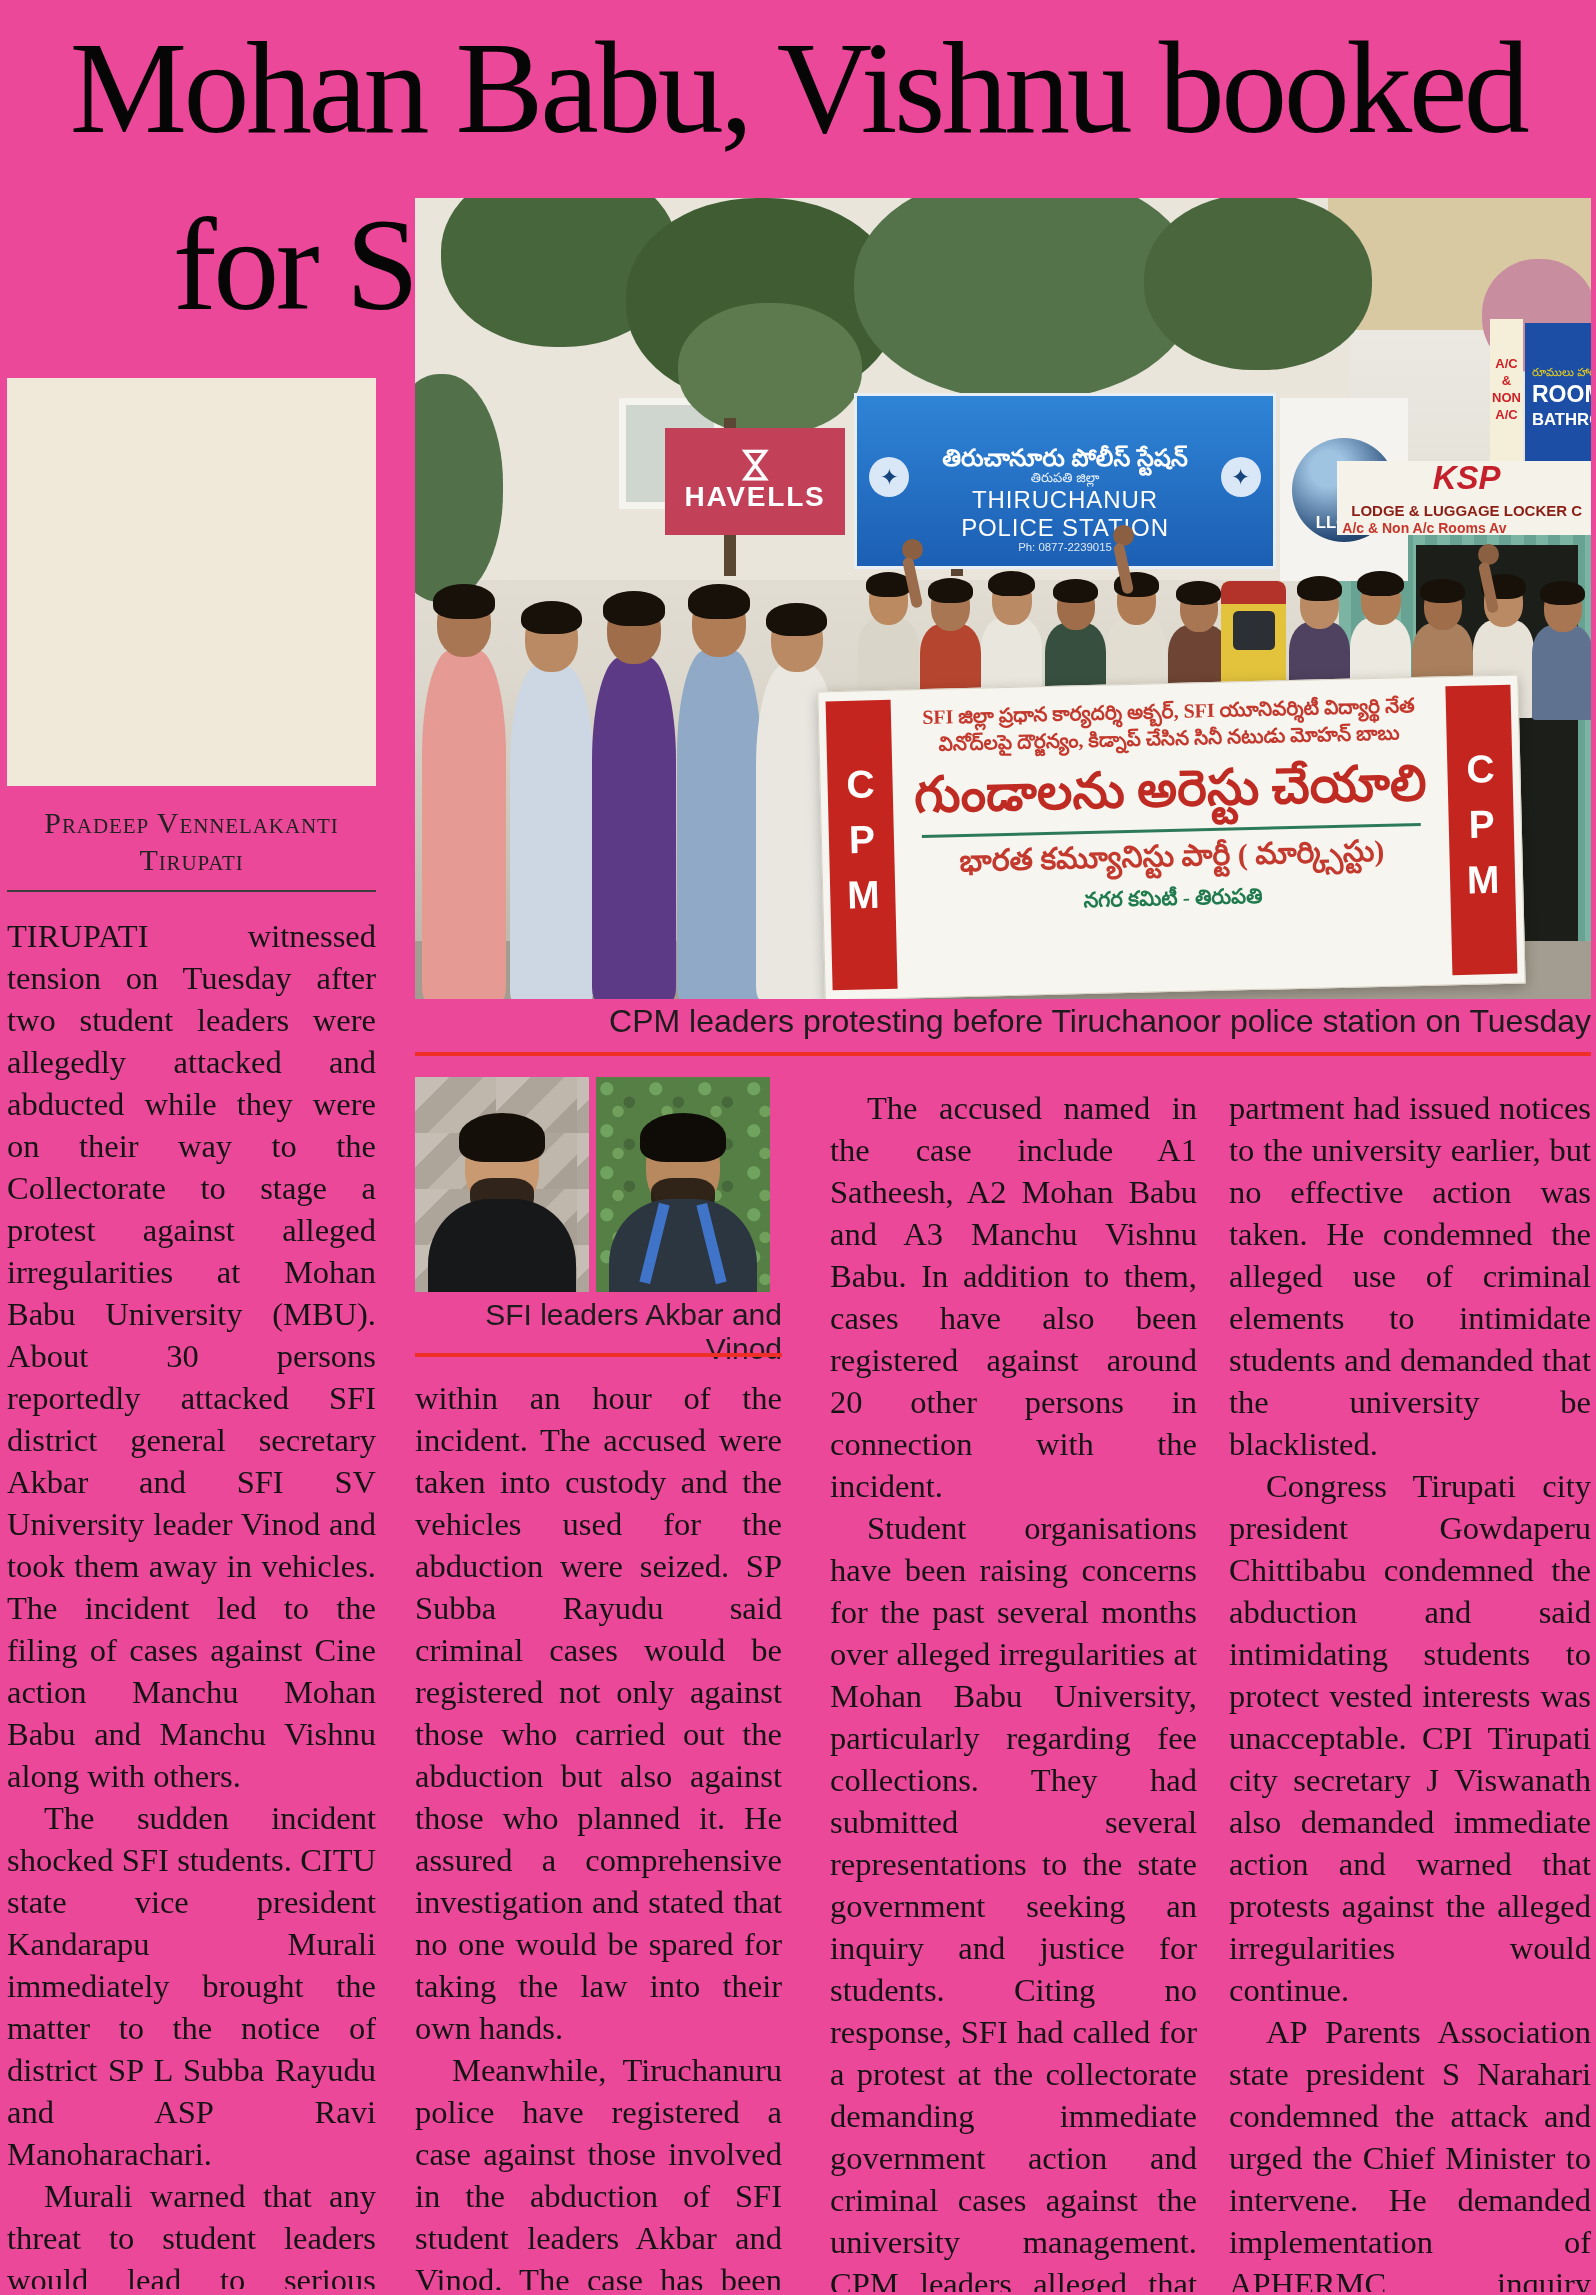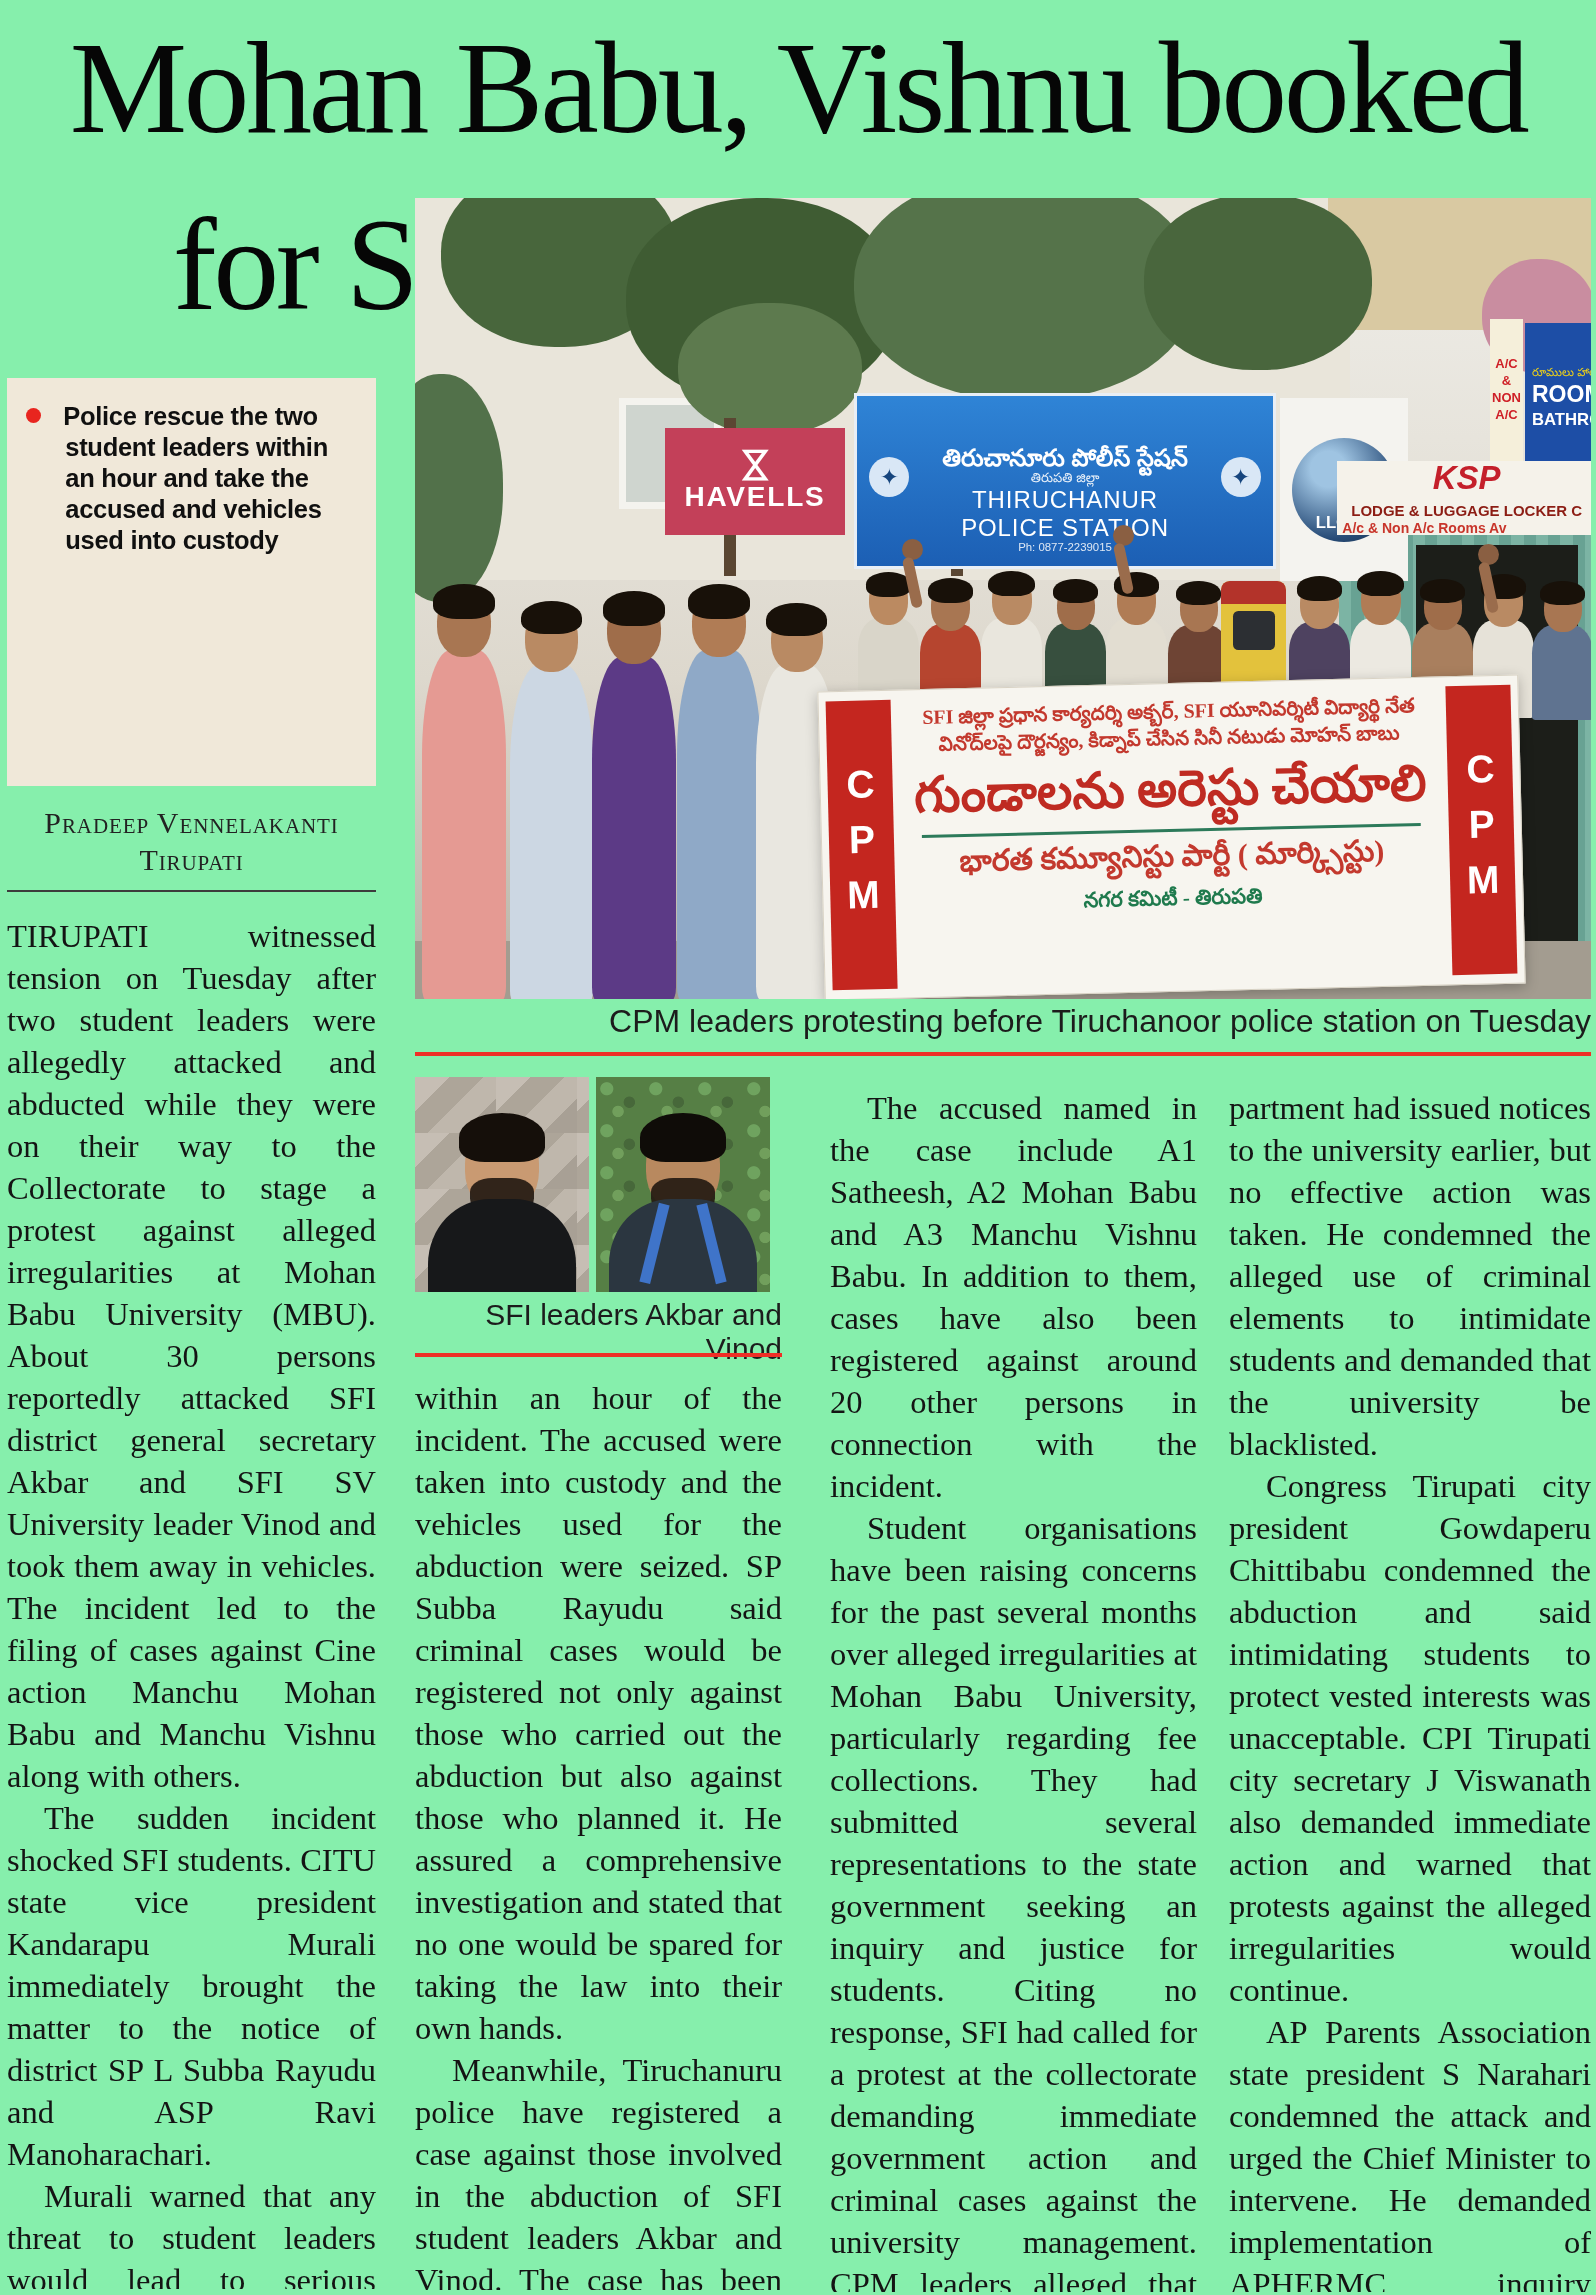--- a/index.html
+++ b/index.html
@@ -1,16 +1,16 @@
 <!DOCTYPE html>
 <html style="font-size:14px"><head>
 <meta charset="utf-8">
 <style>
   html,body{margin:0;padding:0;background:#fff;}
-  .page{position:relative;width:1596px;height:2295px;background:#86efac;overflow:hidden;
+  .page{position:relative;width:1596px;height:2295px;background:#ec4899;overflow:hidden;
         font-family:"Liberation Serif",serif;color:#141414;}
   
   .headline{position:absolute;top:0;left:0;right:0;text-align:center;
             font-family:"Liberation Serif",serif;font-weight:400;color:#060606;
             font-size:132px;line-height:1.34;letter-spacing:-3.5px;}
   
   .col{position:absolute;width:369px;font-size:32.5px;line-height:42px;text-align:justify;}
   .col p{margin:0;}
   .col p.indent{text-indent:37px;}
   #col1{left:7px;top:915px;height:1374px;overflow:hidden;}
@@ -142,21 +142,20 @@
 <body>
 
 <div class="page">
 
   <div class="headline">
     <div>Mohan Babu, Vishnu booked</div>
     <div>for SFI leaders abduction</div>
   </div>
 
   <div class="highlights">
-      <p class="bullet">Police rescue the two student leaders within an hour and take the accused and vehicles used into custody</p>
     </div>
 
   <div class="byline">
     <div>Pradeep Vennelakanti</div>
     <div>Tirupati</div>
   </div>
 
   <div class="photo">
     <div class="ph wall-left"></div>
     <div class="ph window"></div>

